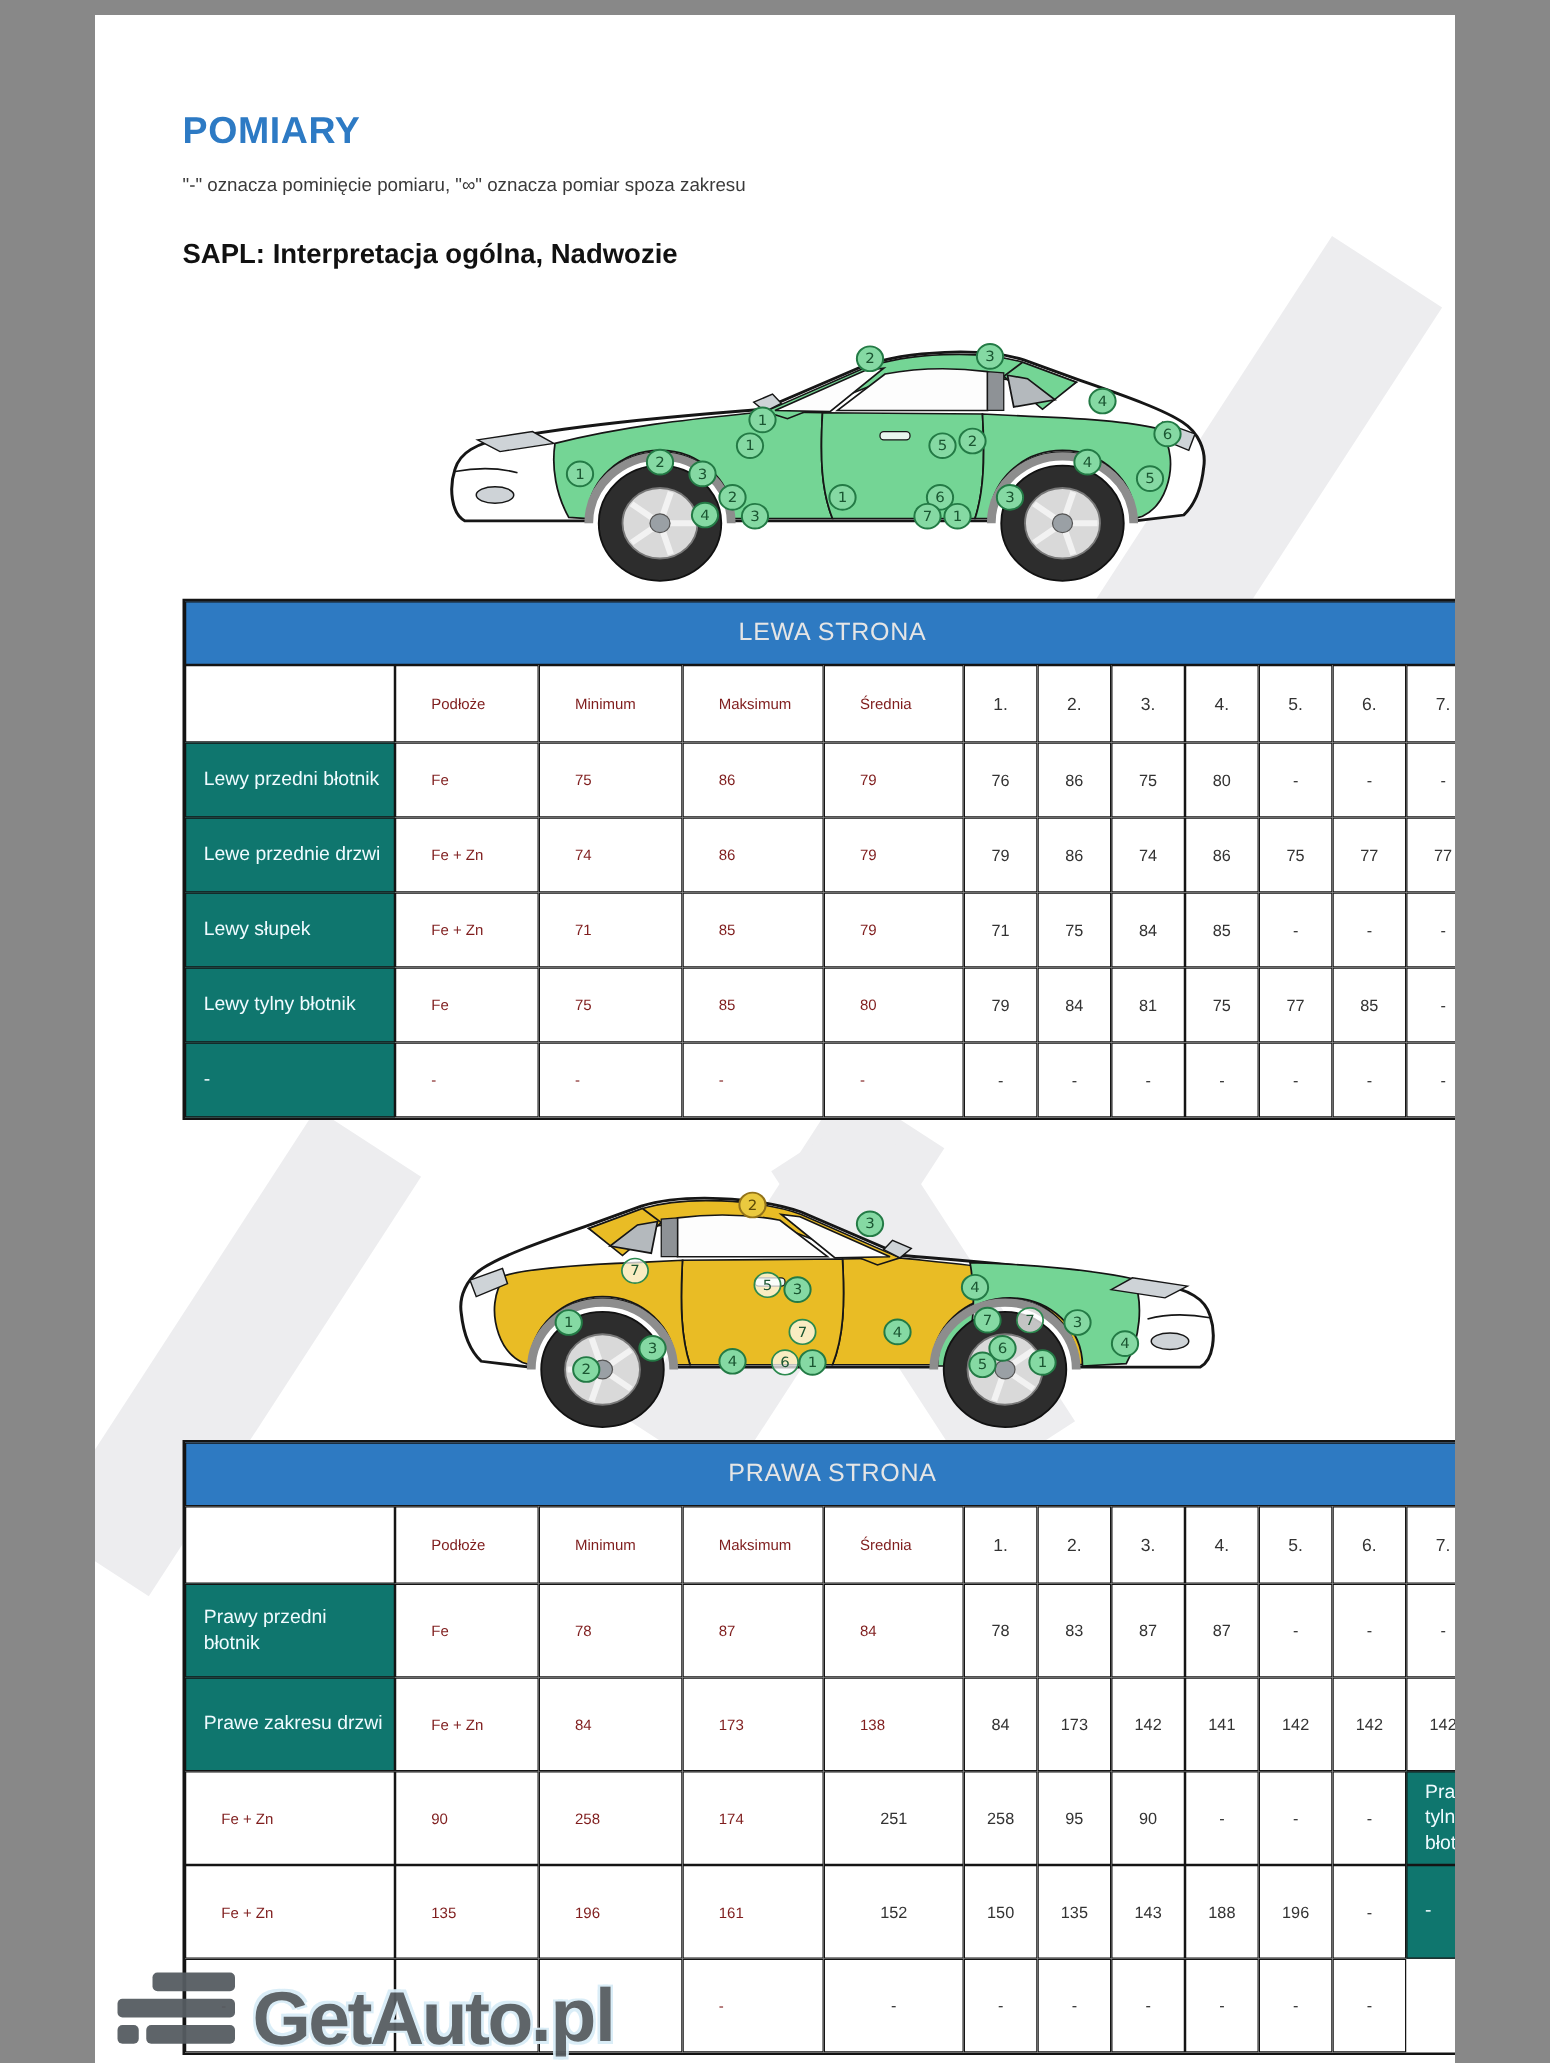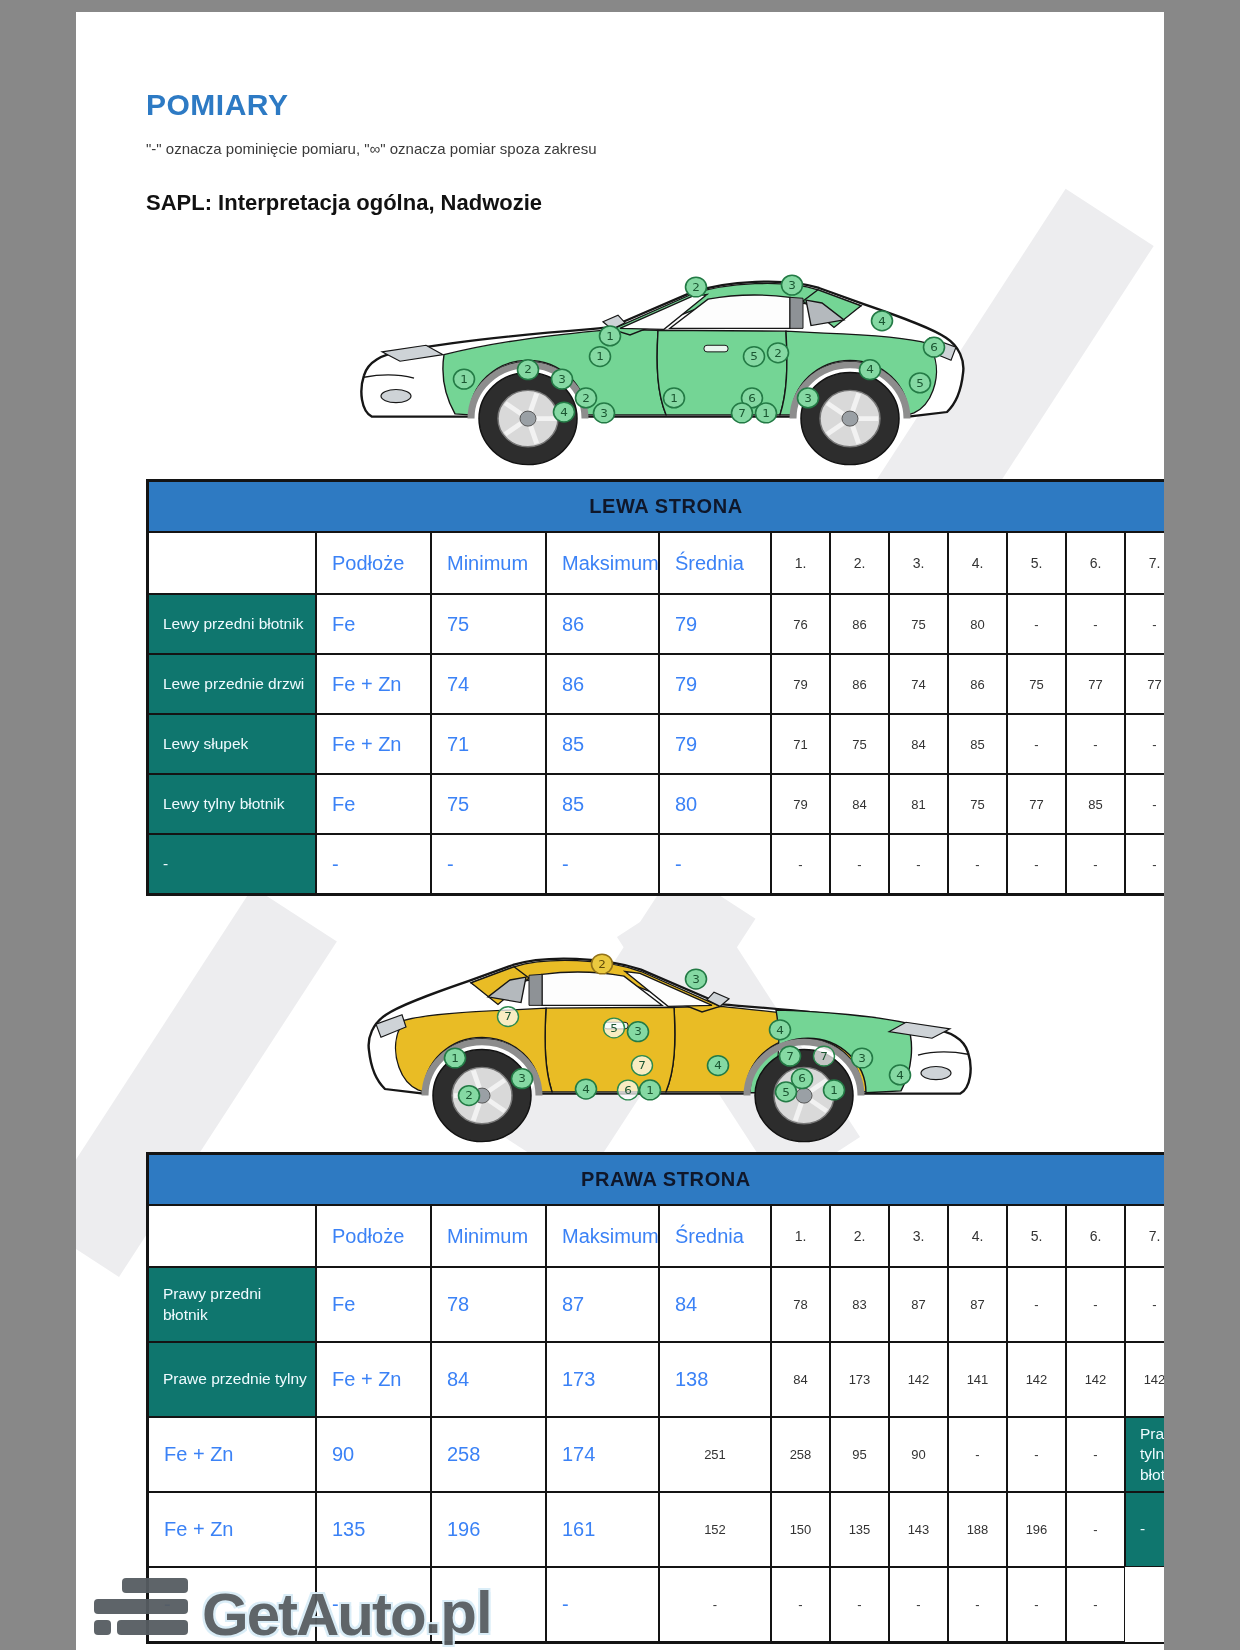--- a/index.html
+++ b/index.html
@@ -47,26 +47,26 @@
   .mk-g { fill:#85d9a3; stroke:#237a45; stroke-width:1.6; }
   .mk-y { fill:#eac93f; stroke:#93731a; stroke-width:1.6; }
   .mk-o { fill:#ffffff; fill-opacity:0.72; stroke:#2c8a4f; stroke-width:1.4; }
   .mkt { font-size:12px; fill:#1b5632; text-anchor:middle; font-family:"DejaVu Sans", sans-serif; }
   .mkt-y { fill:#5f4a08; }
 
   
   .table-wrap { position:absolute; left:70px; width:1040px; border:2px solid #141414; background:#fff; }
   .table-1 { top:467px; --rh:60px; }
   .table-2 { top:1140px; --rh:75px; }
-  .ttl { background:#2e7ac2; border:1px solid #141414; color:#0f172a; text-align:center; font-weight:700;
+  .ttl { background:#2e7ac2; border:1px solid #141414; color:#e5e5e5; text-align:center; font-weight:400;
          font-size:20px; letter-spacing:0.6px; padding:13px 0; }
   .grid { display:grid; grid-template-columns:168px 115px 115px 113px 112px repeat(7, 59px); }
   .cell { border:1px solid #141414; display:flex; align-items:center; background:#fff; height:var(--rh); overflow:hidden; }
   .cell.head { height:62px; font-size:16px; color:#222; }
-  .cell.wide { padding-left:15px; font-size:20px; color:#3b82f6; }
+  .cell.wide { padding-left:28px; font-size:12px; color:#7f1d1d; }
   .cell.num { justify-content:center; padding:0; font-size:13px; color:#333; }
   .cell.head.num { font-size:14px; }
   .cell.lab { background:#0f766e; color:#f0fbff; padding-left:14px; padding-right:6px; font-size:15.5px; line-height:1.3; }
 
   
   .logo { position:absolute; left:18px; top:1566px; z-index:5; display:flex; align-items:flex-end; opacity:0.95;justify-content:flex-end; }
   .logo-icon { display:flex; flex-direction:column; gap:6px; margin-right:14px; margin-bottom:8px; }
   .logo-icon .bar { height:15px; background:#565c61; border-radius:4px; }
   .b1 { width:66px; margin-left:28px; }
   .b2 { width:94px; }
@@ -328,21 +328,21 @@
           <div class="cell wide">78</div>
           <div class="cell wide">87</div>
           <div class="cell wide">84</div>
           <div class="cell num">78</div>
           <div class="cell num">83</div>
           <div class="cell num">87</div>
           <div class="cell num">87</div>
           <div class="cell num">-</div>
           <div class="cell num">-</div>
           <div class="cell num">-</div>
-          <div class="cell lab">Prawe przednie tylny</div>
+          <div class="cell lab">Prawe zakresu drzwi</div>
           <div class="cell wide">Fe + Zn</div>
           <div class="cell wide">84</div>
           <div class="cell wide">173</div>
           <div class="cell wide">138</div>
           <div class="cell num">84</div>
           <div class="cell num">173</div>
           <div class="cell num">142</div>
           <div class="cell num">141</div>
           <div class="cell num">142</div>
           <div class="cell num">142</div>

